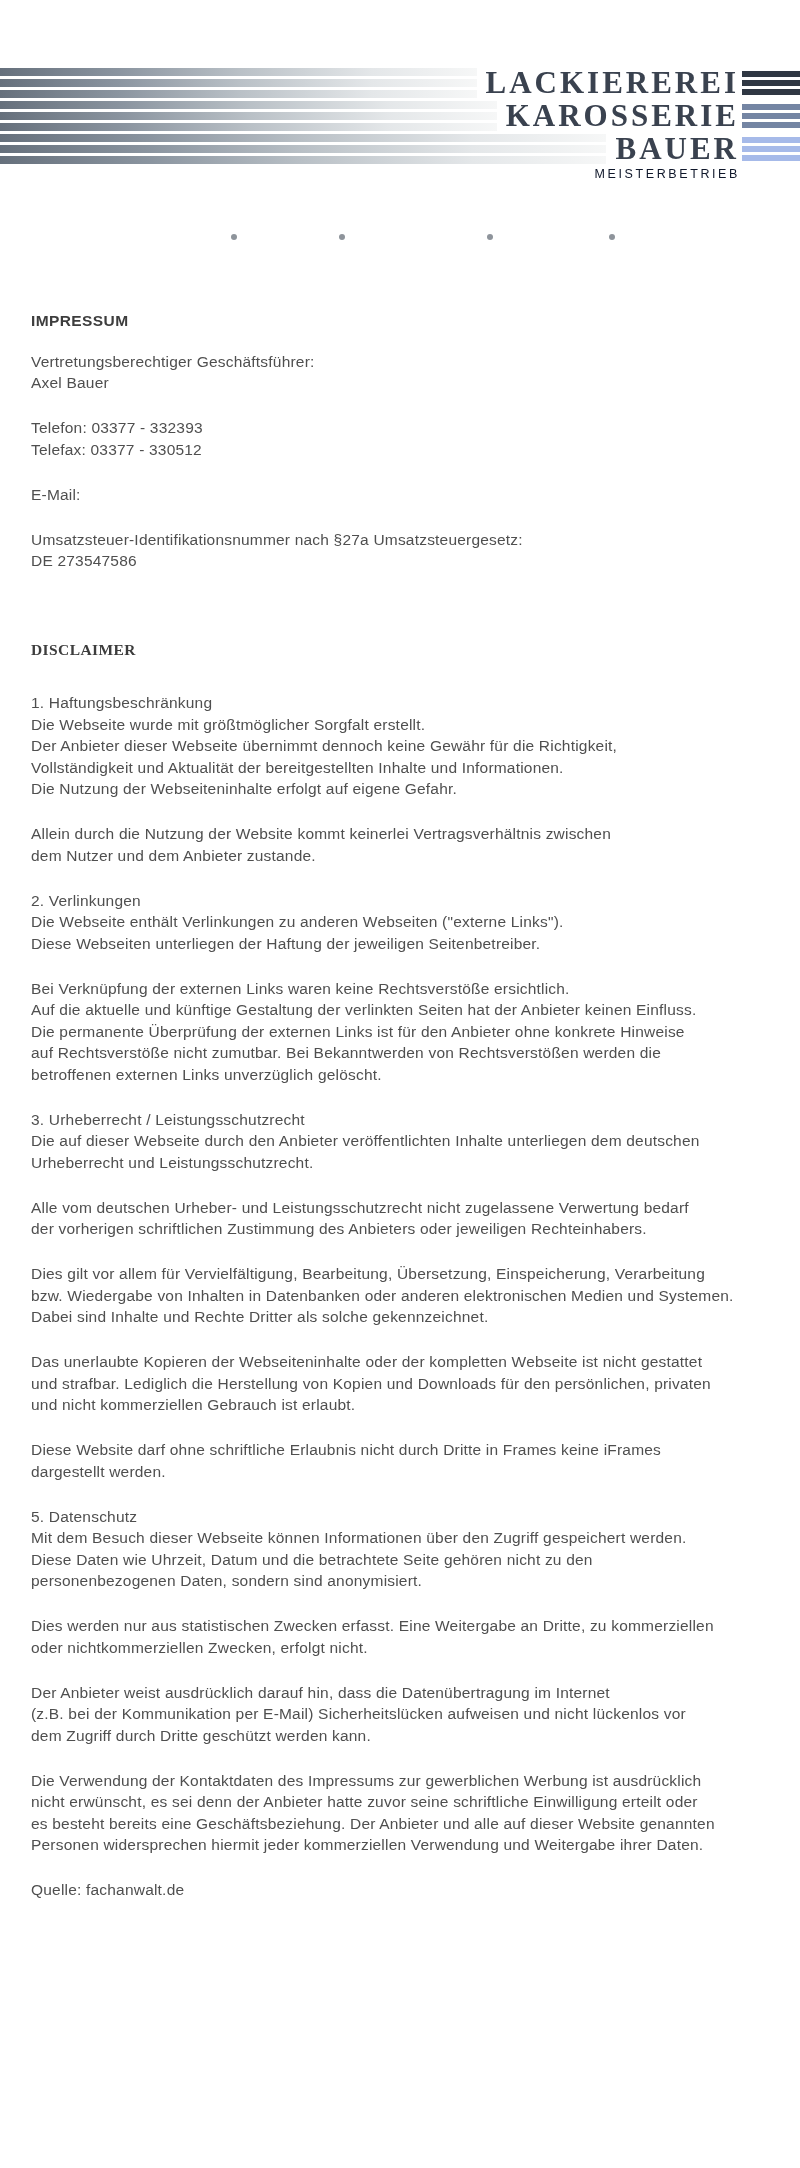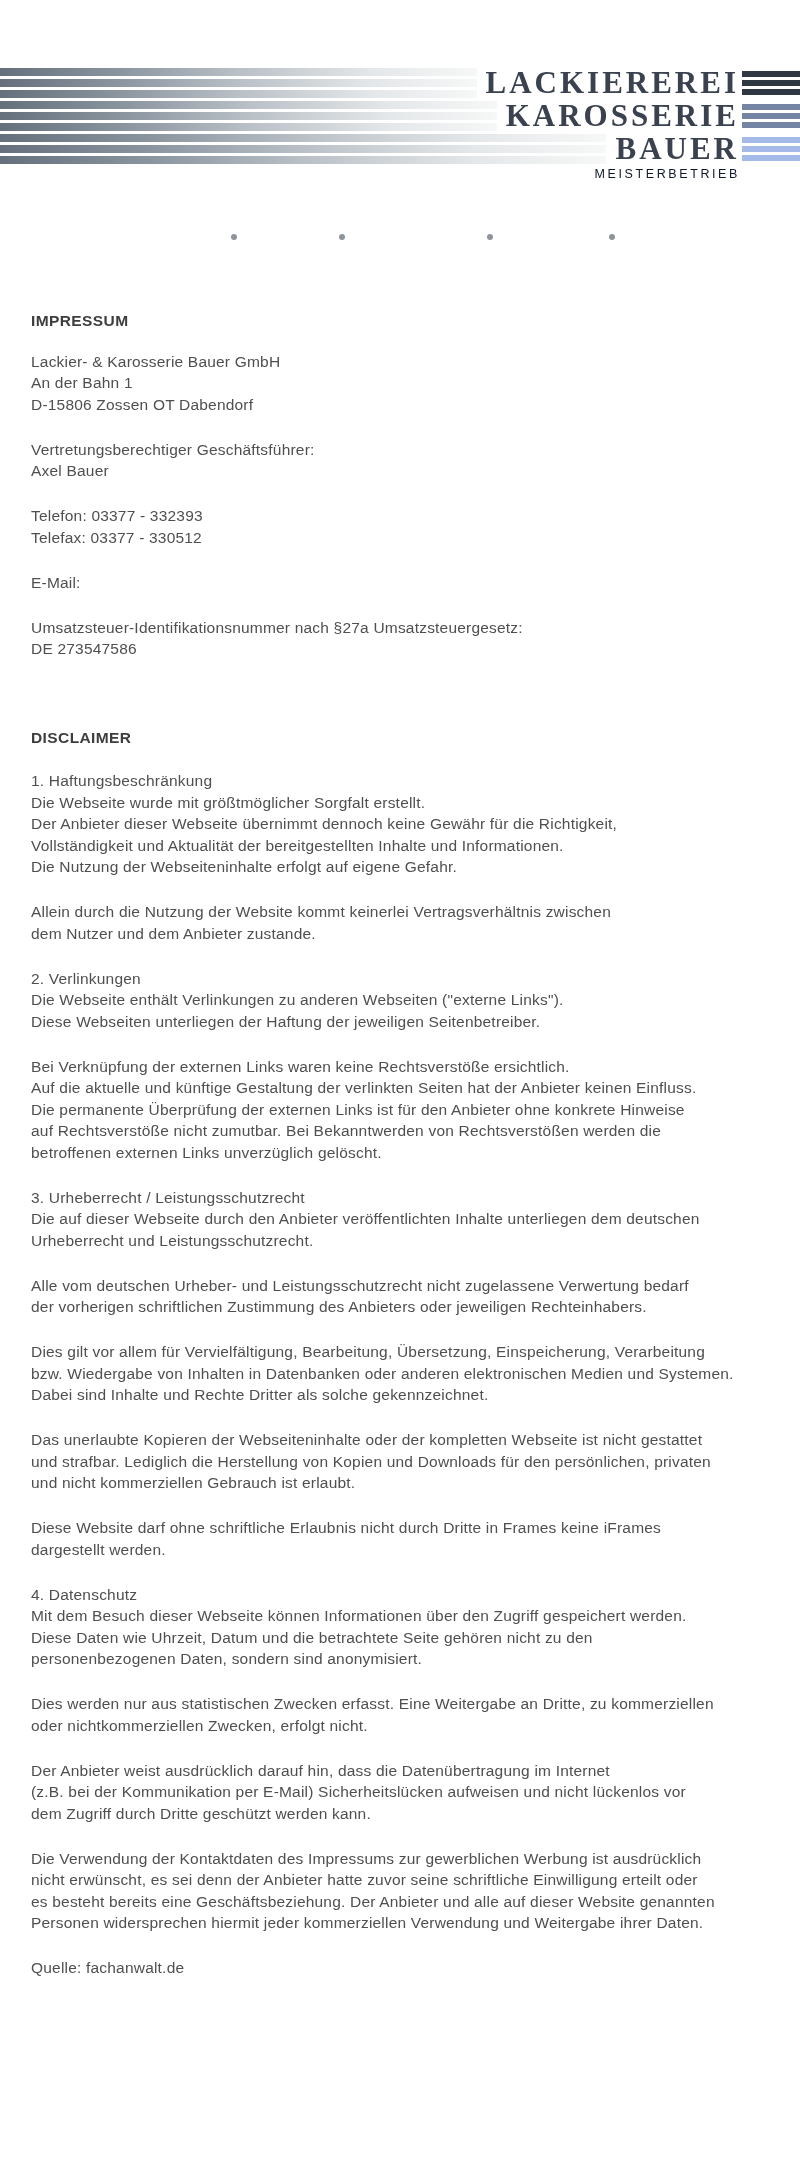--- a/index.html
+++ b/index.html
@@ -96,21 +96,21 @@
   }
   .section-title {
     font-weight: bold;
     font-size: 15.5px;
     letter-spacing: 0.4px;
     color: #3d3d3d;
     margin: 0 0 19px 0;
   }
   #impressum { margin-top: 70px; }
   #disclaimer { margin-top: 67px; }
-  #disclaimer .section-title { margin-bottom: 22px; }
+  #disclaimer .section-title { margin-bottom: 32px; font-family: Liberation Serif, serif; }
   .paragraphs p {
     margin: 23.5px 0 0 0;
     white-space: pre-line;
   }
   .paragraphs p:first-child { margin-top: 0; }
 </style>
 </head>
 <body>
 
 <header class="logo">
@@ -160,23 +160,20 @@
     <span class="dot"></span>
     <span class="dot"></span>
     <span class="dot"></span>
     <span class="dot"></span>
   </nav>
 
 <main>
   <section id="impressum">
     <h1 class="section-title">IMPRESSUM</h1>
     <div class="paragraphs">
-        <p>Lackier- &amp; Karosserie Bauer GmbH
-An der Bahn 1
-D-15806 Zossen OT Dabendorf</p>
         <p>Vertretungsberechtiger Geschäftsführer:
 Axel Bauer</p>
         <p>Telefon: 03377 - 332393
 Telefax: 03377 - 330512</p>
         <p>E-Mail:</p>
         <p>Umsatzsteuer-Identifikationsnummer nach §27a Umsatzsteuergesetz:
 DE 273547586</p>
       </div>
   </section>
 
@@ -204,21 +201,21 @@
         <p>Alle vom deutschen Urheber- und Leistungsschutzrecht nicht zugelassene Verwertung bedarf
 der vorherigen schriftlichen Zustimmung des Anbieters oder jeweiligen Rechteinhabers.</p>
         <p>Dies gilt vor allem für Vervielfältigung, Bearbeitung, Übersetzung, Einspeicherung, Verarbeitung
 bzw. Wiedergabe von Inhalten in Datenbanken oder anderen elektronischen Medien und Systemen.
 Dabei sind Inhalte und Rechte Dritter als solche gekennzeichnet.</p>
         <p>Das unerlaubte Kopieren der Webseiteninhalte oder der kompletten Webseite ist nicht gestattet
 und strafbar. Lediglich die Herstellung von Kopien und Downloads für den persönlichen, privaten
 und nicht kommerziellen Gebrauch ist erlaubt.</p>
         <p>Diese Website darf ohne schriftliche Erlaubnis nicht durch Dritte in Frames keine iFrames
 dargestellt werden.</p>
-        <p>4. Datenschutz
+        <p>5. Datenschutz
 Mit dem Besuch dieser Webseite können Informationen über den Zugriff gespeichert werden.
 Diese Daten wie Uhrzeit, Datum und die betrachtete Seite gehören nicht zu den
 personenbezogenen Daten, sondern sind anonymisiert.</p>
         <p>Dies werden nur aus statistischen Zwecken erfasst. Eine Weitergabe an Dritte, zu kommerziellen
 oder nichtkommerziellen Zwecken, erfolgt nicht.</p>
         <p>Der Anbieter weist ausdrücklich darauf hin, dass die Datenübertragung im Internet
 (z.B. bei der Kommunikation per E-Mail) Sicherheitslücken aufweisen und nicht lückenlos vor
 dem Zugriff durch Dritte geschützt werden kann.</p>
         <p>Die Verwendung der Kontaktdaten des Impressums zur gewerblichen Werbung ist ausdrücklich
 nicht erwünscht, es sei denn der Anbieter hatte zuvor seine schriftliche Einwilligung erteilt oder

